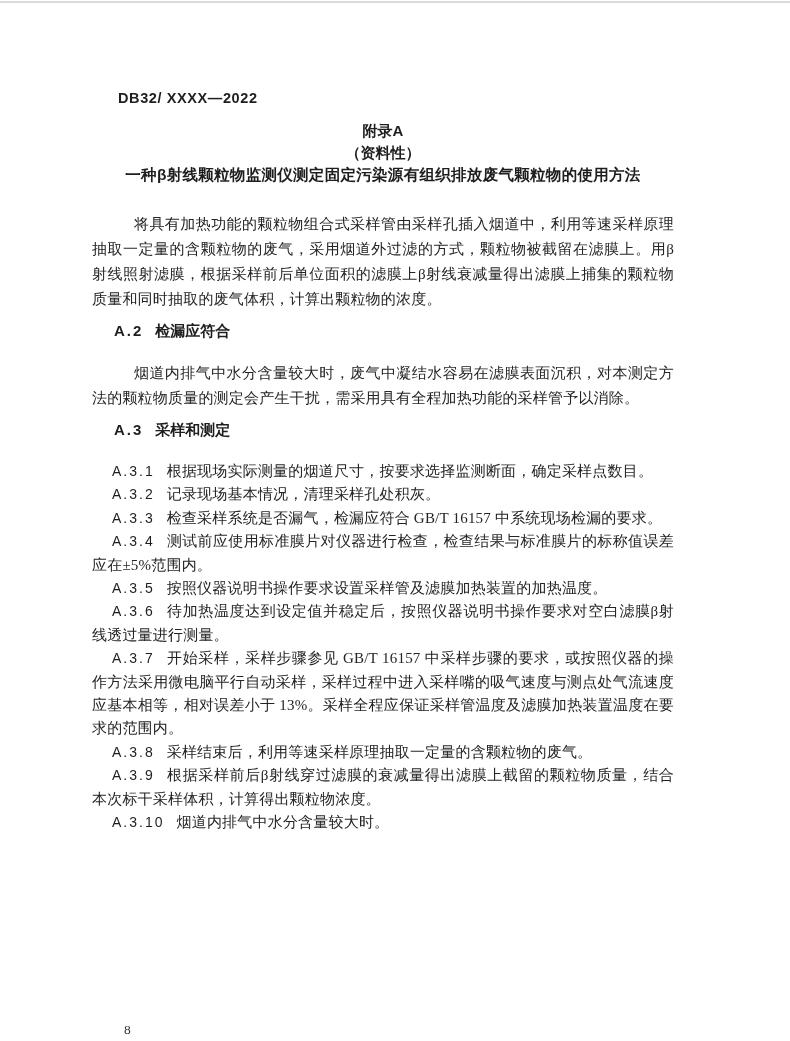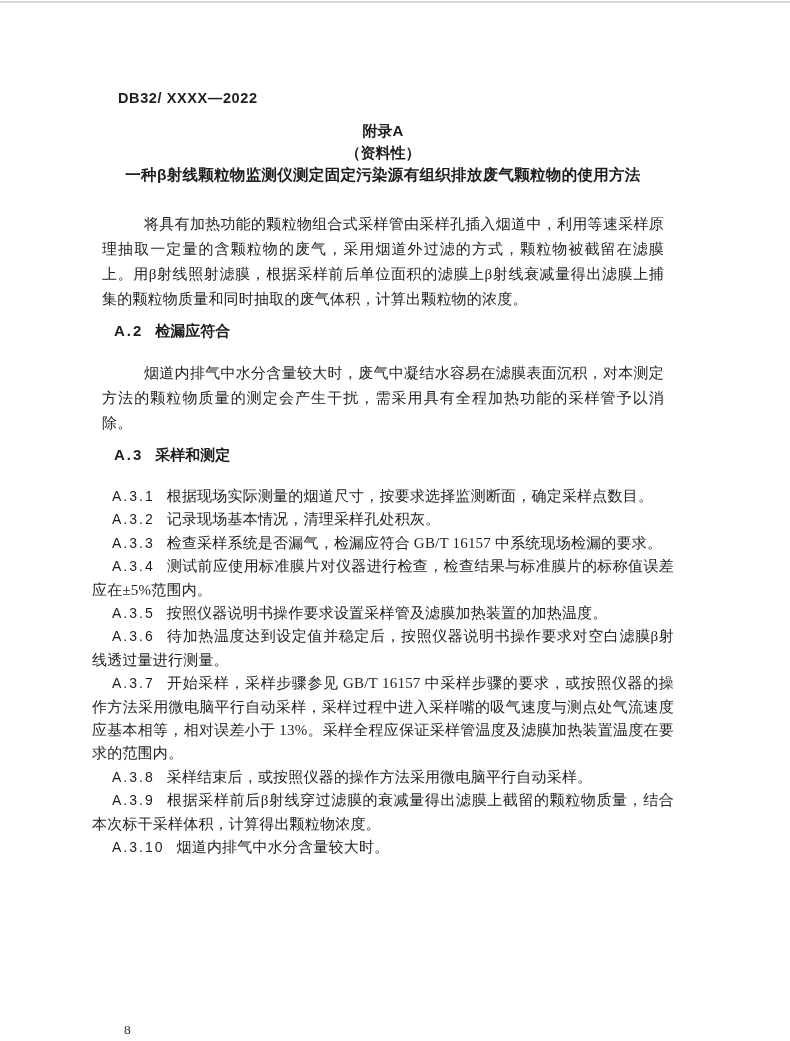--- a/index.html
+++ b/index.html
@@ -39,21 +39,21 @@
   h3.sec {
     font-family: "Liberation Sans", "DejaVu Sans", sans-serif;
     font-weight: 700; font-size: 15px; line-height: 17px;
     color: #1e1e1e;
     margin: 10px 0 22px 0; padding-left: 22px;
   }
   h3.sec .sec-num {
     margin-right: 12px; letter-spacing: 2px;
   }
   p.body-para {
-    margin: 10px; font-size: 15px; line-height: 25px;
+    margin: 0; font-size: 15px; line-height: 25px;
     letter-spacing: 0.2px;
     text-align: justify; text-justify: inter-ideograph;
     text-indent: 42px; color: #242424;
   }
   .clauses { margin-top: 0; }
   p.clause {
     margin: 0; font-size: 15px; line-height: 23.4px;
     letter-spacing: 0.2px;
     text-align: justify; text-justify: inter-ideograph;
     text-indent: 20px; color: #242424;
@@ -95,21 +95,21 @@
     <h3 class="sec"><span class="sec-num">A.3</span><span>采样和测定</span></h3>
 
     <div class="clauses">
       <p class="clause"><span class="cl-num">A.3.1</span><span>根据现场实际测量的烟道尺寸，按要求选择监测断面，确定采样点数目。</span></p>
       <p class="clause"><span class="cl-num">A.3.2</span><span>记录现场基本情况，清理采样孔处积灰。</span></p>
       <p class="clause"><span class="cl-num">A.3.3</span><span>检查采样系统是否漏气，检漏应符合 GB/T 16157 中系统现场检漏的要求。</span></p>
       <p class="clause"><span class="cl-num">A.3.4</span><span>测试前应使用标准膜片对仪器进行检查，检查结果与标准膜片的标称值误差应在±5%范围内。</span></p>
       <p class="clause"><span class="cl-num">A.3.5</span><span>按照仪器说明书操作要求设置采样管及滤膜加热装置的加热温度。</span></p>
       <p class="clause"><span class="cl-num">A.3.6</span><span>待加热温度达到设定值并稳定后，按照仪器说明书操作要求对空白滤膜β射线透过量进行测量。</span></p>
       <p class="clause"><span class="cl-num">A.3.7</span><span>开始采样，采样步骤参见 GB/T 16157 中采样步骤的要求，或按照仪器的操作方法采用微电脑平行自动采样，采样过程中进入采样嘴的吸气速度与测点处气流速度应基本相等，相对误差小于 13%。采样全程应保证采样管温度及滤膜加热装置温度在要求的范围内。</span></p>
-      <p class="clause"><span class="cl-num">A.3.8</span><span>采样结束后，或按照仪器的操作方法采用微电脑平行自动采样。</span></p>
+      <p class="clause"><span class="cl-num">A.3.8</span><span>采样结束后，利用等速采样原理抽取一定量的含颗粒物的废气。</span></p>
       <p class="clause"><span class="cl-num">A.3.9</span><span>根据采样前后β射线穿过滤膜的衰减量得出滤膜上截留的颗粒物质量，结合本次标干采样体积，计算得出颗粒物浓度。</span></p>
       <p class="clause"><span class="cl-num">A.3.10</span><span>烟道内排气中水分含量较大时。</span></p>
     </div>
 
   </div>
 
   <div class="page-num">8</div>
 </div>
 
 </body></html>

